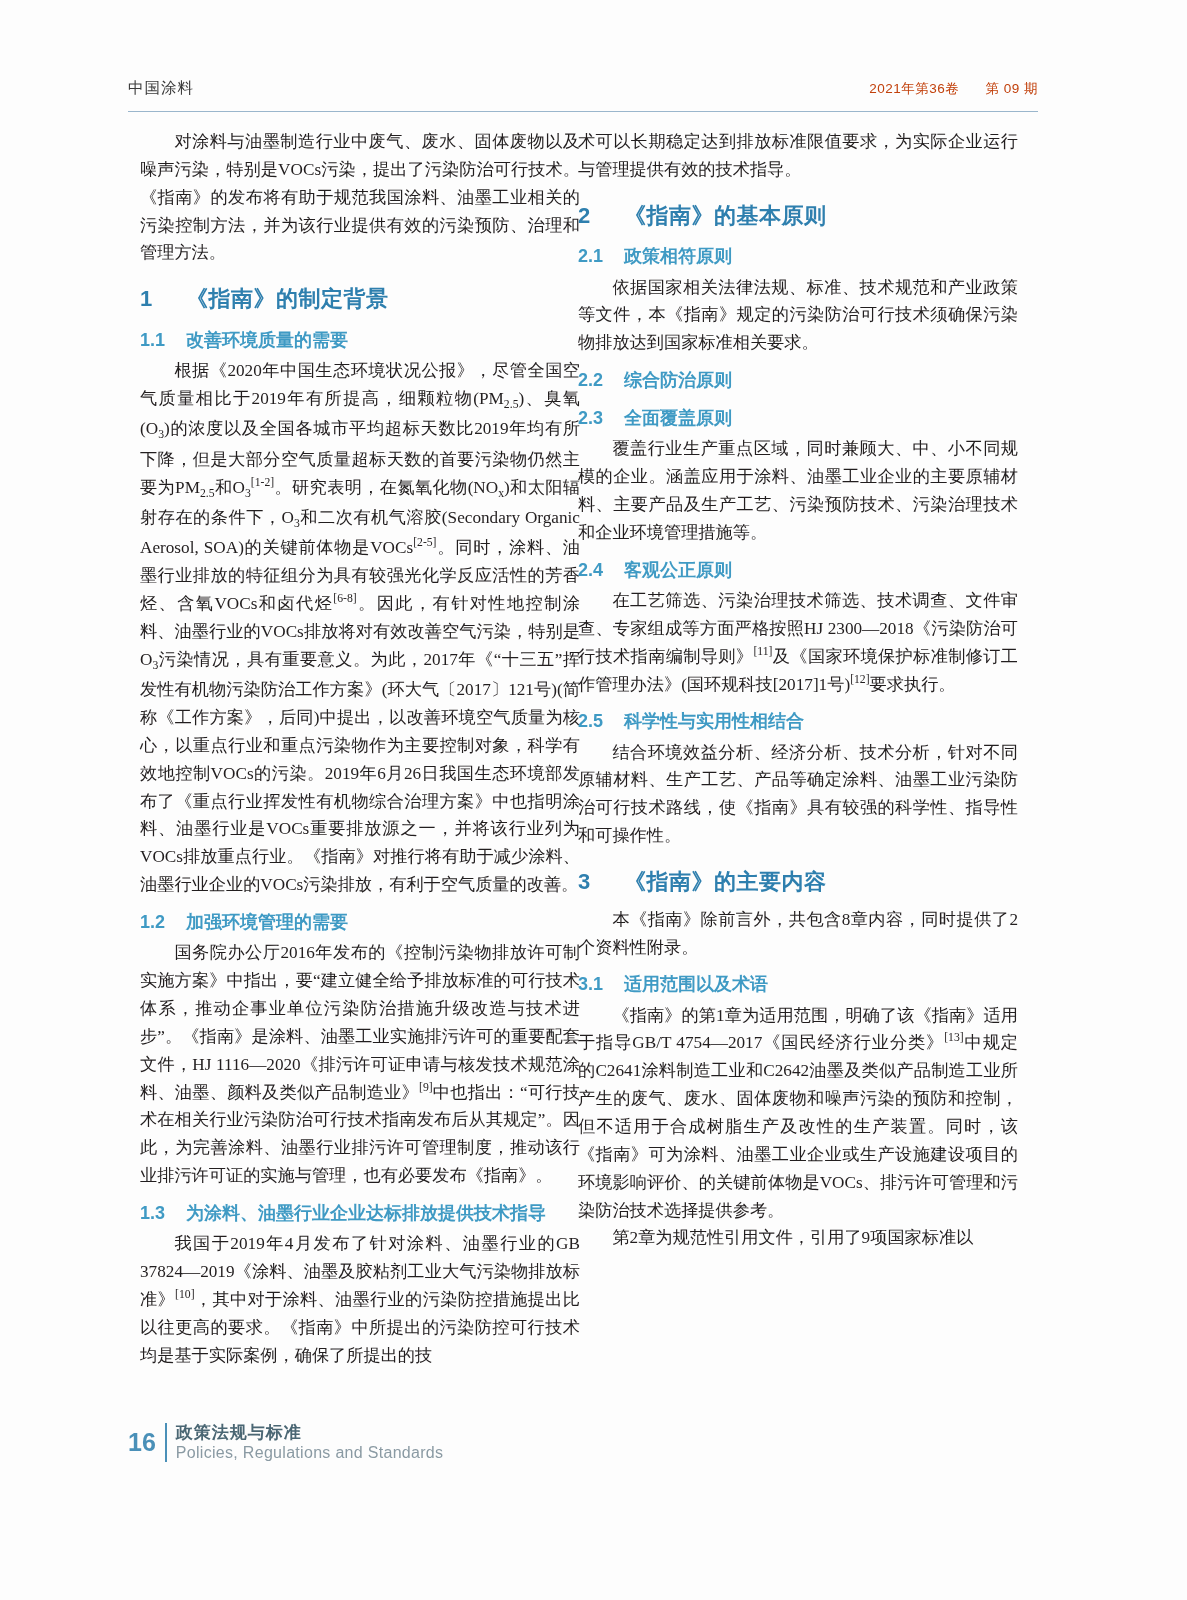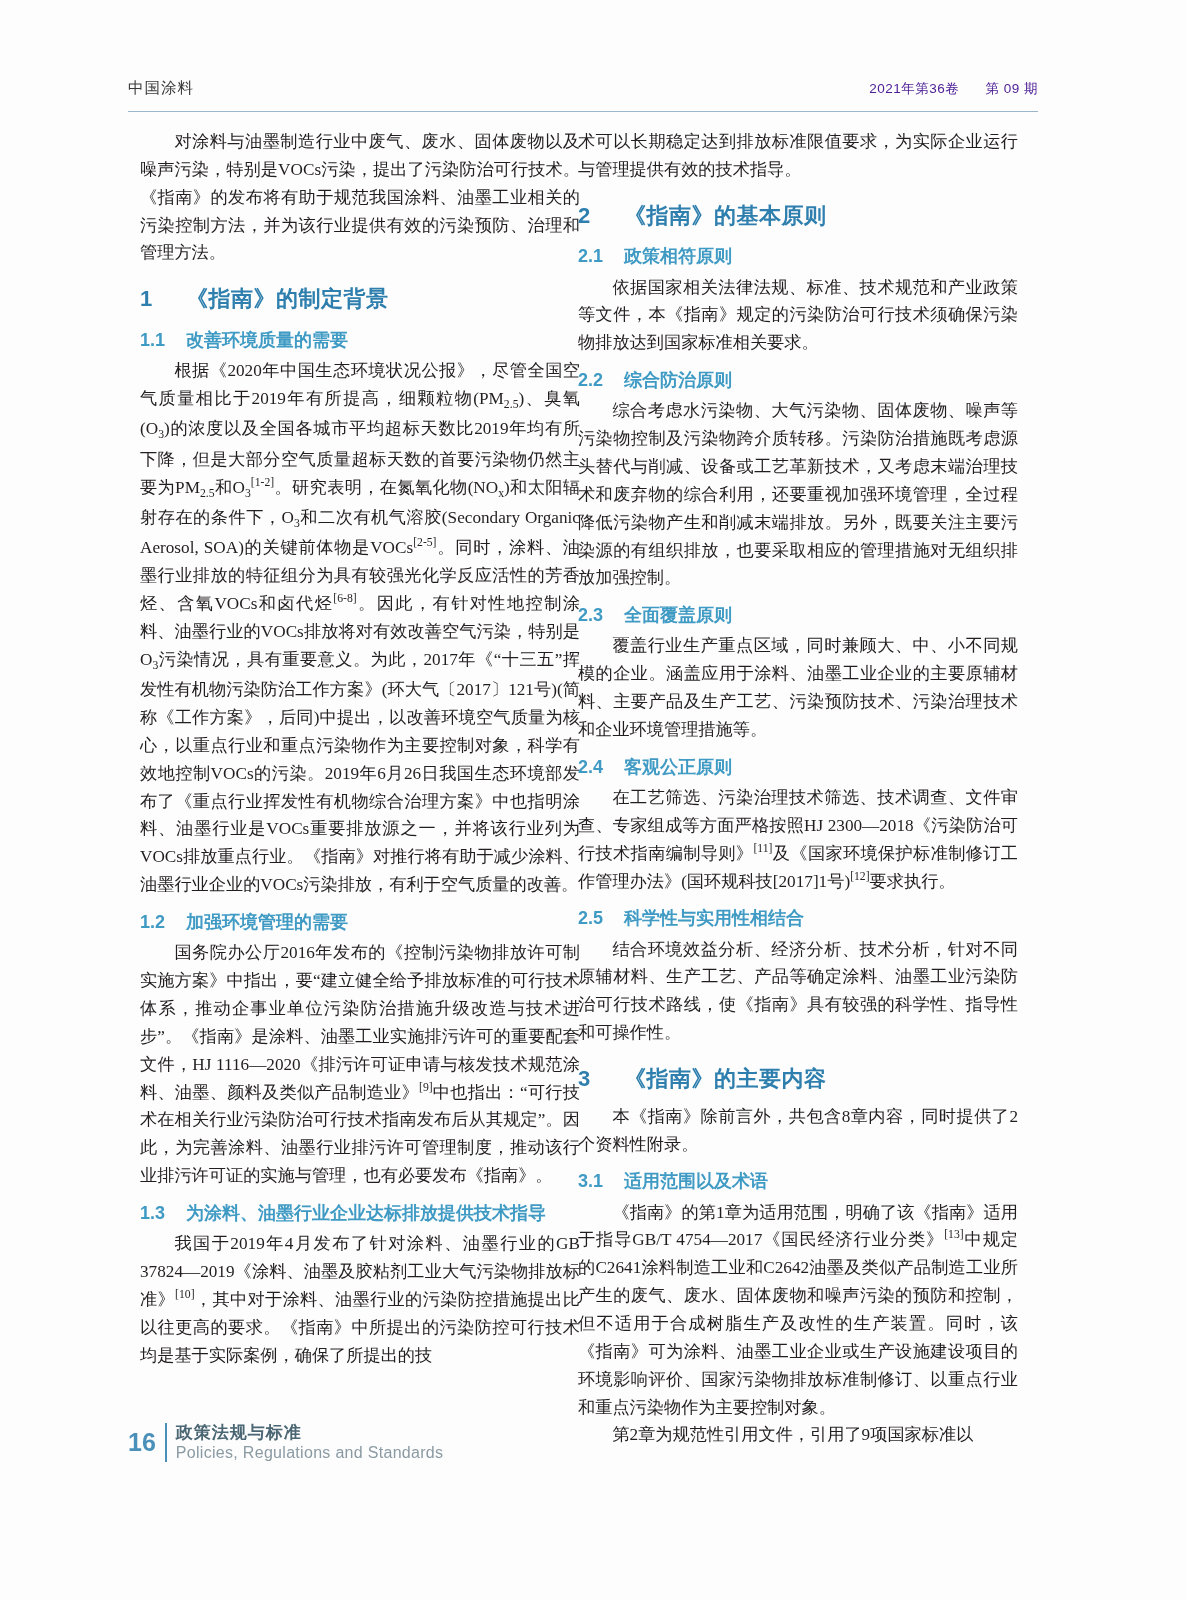--- a/index.html
+++ b/index.html
@@ -35,21 +35,21 @@
     font-size: 15.5px;
     letter-spacing: 1px;
     color: #3a3a3a;
     font-family: "Liberation Sans", sans-serif;
   }
   .header-right {
     position: absolute;
     right: 0;
     top: 2px;
     font-size: 13.5px;
-    color: #4c1d95;
+    color: #c2410c;
     font-family: "Liberation Sans", sans-serif;
     letter-spacing: 0.5px;
   }
   .header-right .vol { margin-right: 22px; }
   
   .col {
     position: absolute;
     top: 128px;
     width: 440px;
     font-size: 17.2px;
@@ -186,21 +186,20 @@
     <div class="h2">
       <span class="num">2.1</span>
       <span class="txt">政策相符原则</span>
     </div>
     <p>依据国家相关法律法规、标准、技术规范和产业政策等文件，本《指南》规定的污染防治可行技术须确保污染物排放达到国家标准相关要求。</p>
 
     <div class="h2">
       <span class="num">2.2</span>
       <span class="txt">综合防治原则</span>
     </div>
-    <p>综合考虑水污染物、大气污染物、固体废物、噪声等污染物控制及污染物跨介质转移。污染防治措施既考虑源头替代与削减、设备或工艺革新技术，又考虑末端治理技术和废弃物的综合利用，还要重视加强环境管理，全过程降低污染物产生和削减末端排放。另外，既要关注主要污染源的有组织排放，也要采取相应的管理措施对无组织排放加强控制。</p>
 
     <div class="h2">
       <span class="num">2.3</span>
       <span class="txt">全面覆盖原则</span>
     </div>
     <p>覆盖行业生产重点区域，同时兼顾大、中、小不同规模的企业。涵盖应用于涂料、油墨工业企业的主要原辅材料、主要产品及生产工艺、污染预防技术、污染治理技术和企业环境管理措施等。</p>
 
     <div class="h2">
       <span class="num">2.4</span>
       <span class="txt">客观公正原则</span>
@@ -216,21 +215,21 @@
     <div class="h1">
       <span class="num">3</span>
       <span class="txt">《指南》的主要内容</span>
     </div>
     <p>本《指南》除前言外，共包含8章内容，同时提供了2个资料性附录。</p>
 
     <div class="h2">
       <span class="num">3.1</span>
       <span class="txt">适用范围以及术语</span>
     </div>
-    <p><span>《指南》的第1章为适用范围，明确了该《指南》适用于指导GB/T 4754—2017《国民经济行业分类》</span><sup>[13]</sup><span>中规定的C2641涂料制造工业和C2642油墨及类似产品制造工业所产生的废气、废水、固体废物和噪声污染的预防和控制，但不适用于合成树脂生产及改性的生产装置。同时，该《指南》可为涂料、油墨工业企业或生产设施建设项目的环境影响评价、国家污染物排放标准制修订、以重点行业和重点污染物作为主要控制对象。</span></p>
+    <p><span>《指南》的第1章为适用范围，明确了该《指南》适用于指导GB/T 4754—2017《国民经济行业分类》</span><sup>[13]</sup><span>中规定的C2641涂料制造工业和C2642油墨及类似产品制造工业所产生的废气、废水、固体废物和噪声污染的预防和控制，但不适用于合成树脂生产及改性的生产装置。同时，该《指南》可为涂料、油墨工业企业或生产设施建设项目的环境影响评价、的关键前体物是VOCs、排污许可管理和污染防治技术选择提供参考。</span></p>
     <p>第2章为规范性引用文件，引用了9项国家标准以</p>
 
   </div>
 
   <div class="footer">
     <span class="pagenum">16</span>
     <span class="bar"></span>
     <span>
       <div class="ftxt-cn">政策法规与标准</div>
       <div class="ftxt-en">Policies, Regulations and Standards</div>

